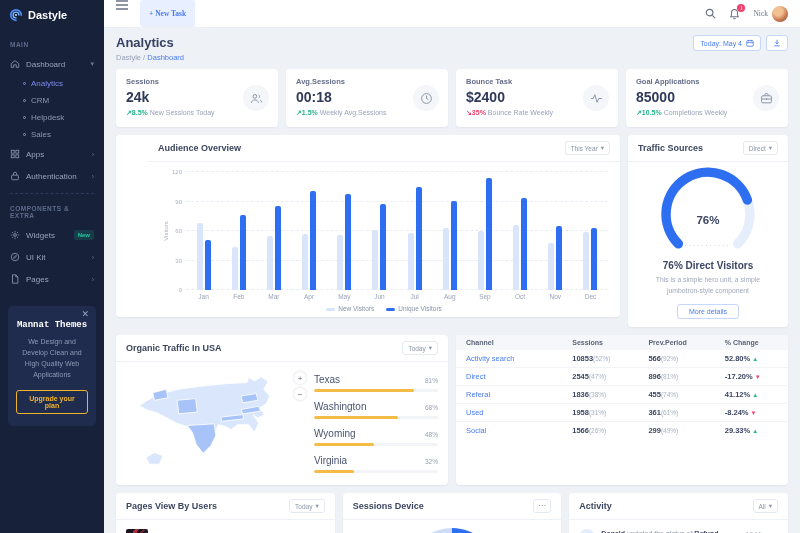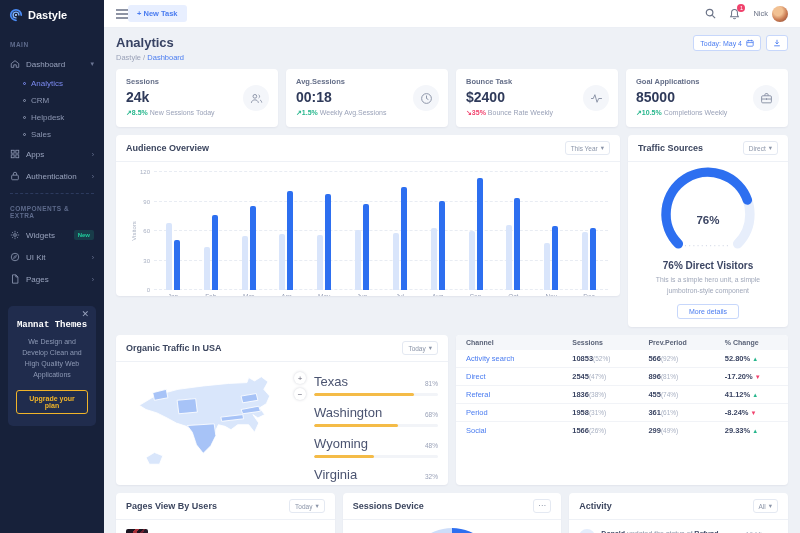--- a/index.html
+++ b/index.html
@@ -28,22 +28,22 @@
   .promo { margin:16px 8px 0; background:#202c4d; border-radius:5px; padding:14px 8px 12px;
     text-align:center; position:relative; }
   .promo-close { position:absolute; top:3px; right:7px; color:#9aa4bf; font-size:9px; cursor:pointer; }
   .promo-title { color:#fff; font-weight:bold; font-size:9px;font-family:Liberation Mono, monospace; }
   .promo-text { color:#8d99b5; font-size:7px; line-height:1.55; margin-top:7px; }
   .promo-btn { margin-top:10px; background:transparent; border:1px solid #f0b429; color:#f0b429;
     font-size:7px; font-weight:bold; padding:4px 8px; border-radius:3px; cursor:pointer; }
 
   
   .main { flex:1; display:flex; flex-direction:column; min-width:0; }
-  .topbar { height:28px; flex:none; background:#fff; display:flex; align-items:center; 
-    padding:0 12px; border-bottom:1px solid #eceff5; }
+  .topbar { height:28px; flex:none; background:#fff; display:flex; gap:12px;
+    padding:0 12px; border-bottom:1px solid #eceff5;font-family:Liberation Serif, serif; }
   .burger { display:flex; color:#6a7286; cursor:pointer; }
   .newtask-btn { background:#e8efff; color:#4a7cf0; border:none; font-size:7.5px; font-weight:bold;
     padding:4px 9px; border-radius:3px; cursor:pointer; font-family:inherit; }
   .top-right { margin-left:auto; display:flex; align-items:center; gap:13px; }
   .tb-ic { color:#6a7286; display:flex; cursor:pointer; position:relative; }
   .nbadge { position:absolute; top:-4px; right:-5px; background:#f0426c; color:#fff; font-size:5.5px;
     width:8px; height:8px; border-radius:50%; display:flex; align-items:center; justify-content:center; }
   .user { display:flex; align-items:center; gap:4px; font-size:7.5px; color:#6a7286; cursor:pointer; }
   .avatar { width:16px; height:16px; border-radius:50%;
     background:radial-gradient(circle at 38% 32%, #f2c193 0 30%, #c97a52 60%, #7e4130 100%); }
@@ -74,21 +74,21 @@
   
   .row { display:flex; gap:8px; margin-top:8px; }
   .card { background:#fff; border-radius:4px; box-shadow:0 1px 2px rgba(30,40,80,.06); overflow:hidden; }
   .card-head { display:flex; align-items:center; justify-content:space-between; padding:6px 10px;
     border-bottom:1px solid #eef1f6; }
   .card-title { font-size:9px; font-weight:bold; color:#3c465f; }
   .filter-chip { display:flex; align-items:center; gap:3px; border:1px solid #e4e9f2; background:#fff;
     color:#8a94a8; font-size:6.5px; padding:2px 5px; border-radius:3px; cursor:pointer; font-family:inherit; }
 
   
-  .audience { width:504px; height:161px; flex:none; }
+  .audience { width:504px; height:182px; flex:none;padding-left:32px; }
   .aud-body { padding:10px 12px 0 12px; }
   .plot { position:relative; margin-left:26px; height:118px; }
   .gl { position:absolute; left:0; right:0; border-top:1px dashed #e8ecf3; }
   .gl-lab { position:absolute; left:-24px; top:-3px; width:20px; text-align:right; font-size:6px; color:#a8b0c2; }
   .ylab { position:absolute; left:-26px; top:50%; transform:translate(-4px,-50%) rotate(-90deg);
     font-size:6px; color:#a8b0c2; }
   .bars { position:absolute; inset:0; display:flex; }
   .gcell { flex:1; display:flex; align-items:flex-end; justify-content:center; gap:2px; height:100%; }
   .bar { width:6px; border-radius:2px 2px 0 0; }
   .xlabels { display:flex; margin-left:26px; margin-top:3px; }
@@ -109,21 +109,21 @@
   .row2 .card { flex:1; height:150px; }
   .map-body { display:flex; gap:10px; padding:8px 10px; }
   .map-wrap { position:relative; width:178px; flex:none; }
   .map-wrap svg { width:178px; height:106px; }
   .zoom-btns { position:absolute; right:-2px; top:2px; display:flex; flex-direction:column; gap:4px; }
   .zbtn { width:12px; height:12px; border-radius:50%; background:#fff; box-shadow:0 0 3px rgba(20,30,60,.2);
     font-size:8px; color:#667; display:flex; align-items:center; justify-content:center; cursor:pointer; }
   .state-list { flex:1; padding-top:4px; }
   .state-row { margin-bottom:9px; }
   .state-top { display:flex; justify-content:space-between; align-items:baseline; }
-  .state-name { font-size:13px; color:#4a5370; }
+  .state-name { font-size:10px; color:#4a5370; }
   .state-pct { font-size:6.5px; color:#9aa2b8; }
   .state-bar { height:3px; background:#f2f4f8; border-radius:2px; margin-top:4px; overflow:hidden; }
   .state-fill { height:100%; border-radius:2px; }
 
   
   .tabs { display:flex; gap:4px; }
   .tab { font-size:6.5px; padding:3px 8px; border-radius:3px; border:none; cursor:pointer; font-family:inherit; }
   .tab.active { background:#2d6ff0; color:#fff; font-weight:bold; }
   .tab.inactive { background:#eef1f6; color:#8a94a8; }
   table.report { width:100%; border-collapse:collapse; }
@@ -586,21 +586,21 @@
                   <td><span class="num">896</span><span class="pct">(81%)</span></td>
                   <td><span class="chg">-17.20%</span> <span class="tri-down">▼</span></td>
                 </tr>
                 <tr>
                   <td class="ch">Referal</td>
                   <td><span class="num">1836</span><span class="pct">(38%)</span></td>
                   <td><span class="num">455</span><span class="pct">(74%)</span></td>
                   <td><span class="chg">41.12%</span> <span class="tri-up">▲</span></td>
                 </tr>
                 <tr>
-                  <td class="ch">Period</td>
+                  <td class="ch">Used</td>
                   <td><span class="num">1958</span><span class="pct">(31%)</span></td>
                   <td><span class="num">361</span><span class="pct">(61%)</span></td>
                   <td><span class="chg">-8.24%</span> <span class="tri-down">▼</span></td>
                 </tr>
                 <tr>
                   <td class="ch">Social</td>
                   <td><span class="num">1566</span><span class="pct">(26%)</span></td>
                   <td><span class="num">299</span><span class="pct">(49%)</span></td>
                   <td><span class="chg">29.33%</span> <span class="tri-up">▲</span></td>
                 </tr>

